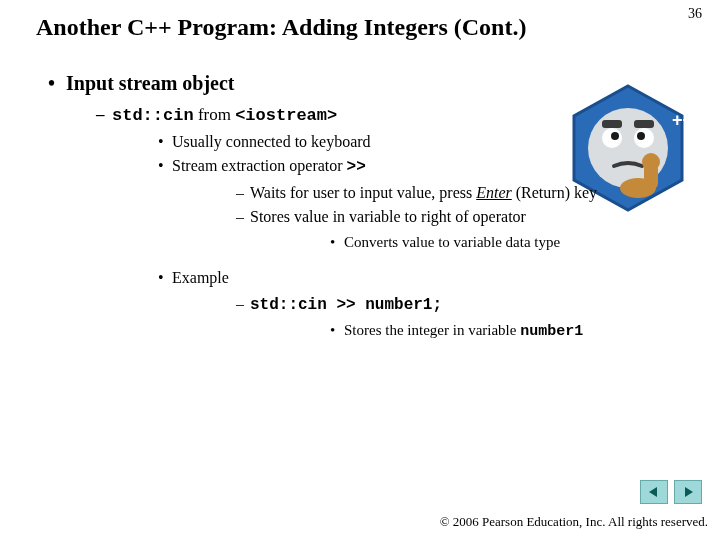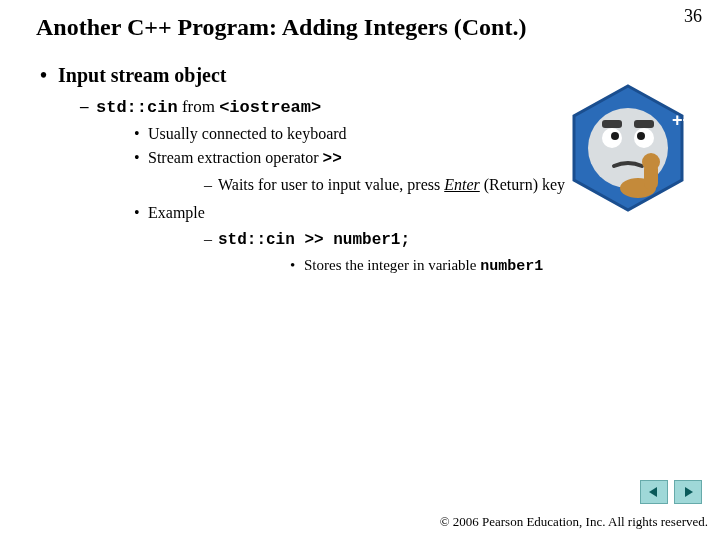--- a/index.html
+++ b/index.html
@@ -10,36 +10,36 @@
     font-family: "Times New Roman", Times, serif;
     position: relative;
     background: #fff;
     overflow: hidden;
     color: #000;
   }
   .page-number {
     position: absolute;
     top: 6px;
     right: 18px;
-    font-size: 18px;
+    font-size: 14px;
   }
   .title {
     color: #000000;
     font-weight: bold;
     font-size: 24px;
     line-height: 1.15;
     padding: 14px 30px 6px 36px;
     max-width: 520px;
   }
   .content {
     padding: 8px 30px 0 36px;
     font-size: 17px;
     line-height: 1.5;
   }
-  ul { margin: 4px; padding: 0; list-style: none; }
+  ul { margin: 12px; padding: 0; list-style: none; }
   li { margin: 0; padding: 0; }
   .lvl1 > li { padding-left: 18px; position: relative; font-size: 20px; font-weight: bold; }
   .lvl1 > li::before { content: "•"; position: absolute; left: 0; top: 0; }
   .lvl2 { margin-top: 4px; }
   .lvl2 > li { padding-left: 34px; position: relative; font-size: 17px; font-weight: normal; }
   .lvl2 > li::before { content: "–"; position: absolute; left: 18px; top: 0; font-weight: bold;}
   .lvl3 { margin-top: 2px; }
   .lvl3 > li { padding-left: 48px; position: relative; font-size: 16px; font-weight: normal; }
   .lvl3 > li::before { content: "•"; position: absolute; left: 34px; top: 0; }
   .lvl4 { margin-top: 2px; }
@@ -116,20 +116,26 @@
         <li>
           <span class="mono">std::cin</span><span> from </span><span class="mono">&lt;iostream&gt;</span>
           <ul class="lvl3">
             <li><span>Usually connected to keyboard</span></li>
             <li>
               <span>Stream extraction operator </span><span class="mono">&gt;&gt;</span>
               <ul class="lvl4">
                 <li>
                   <span>Waits for user to input value, press </span><span class="italic">Enter</span><span> (Return) key</span>
                 </li>
+                <li>
+                  <span>Stores value in variable to right of operator</span>
+                  <ul class="lvl5">
+                    <li><span>Converts value to variable data type</span></li>
+                  </ul>
+                </li>
               </ul>
             </li>
             <li>
               <span>Example</span>
               <ul class="lvl4">
                 <li>
                   <span class="mono">std::cin &gt;&gt; number1;</span>
                   <ul class="lvl5">
                     <li>
                       <span>Stores the integer in variable </span><span class="mono">number1</span>

